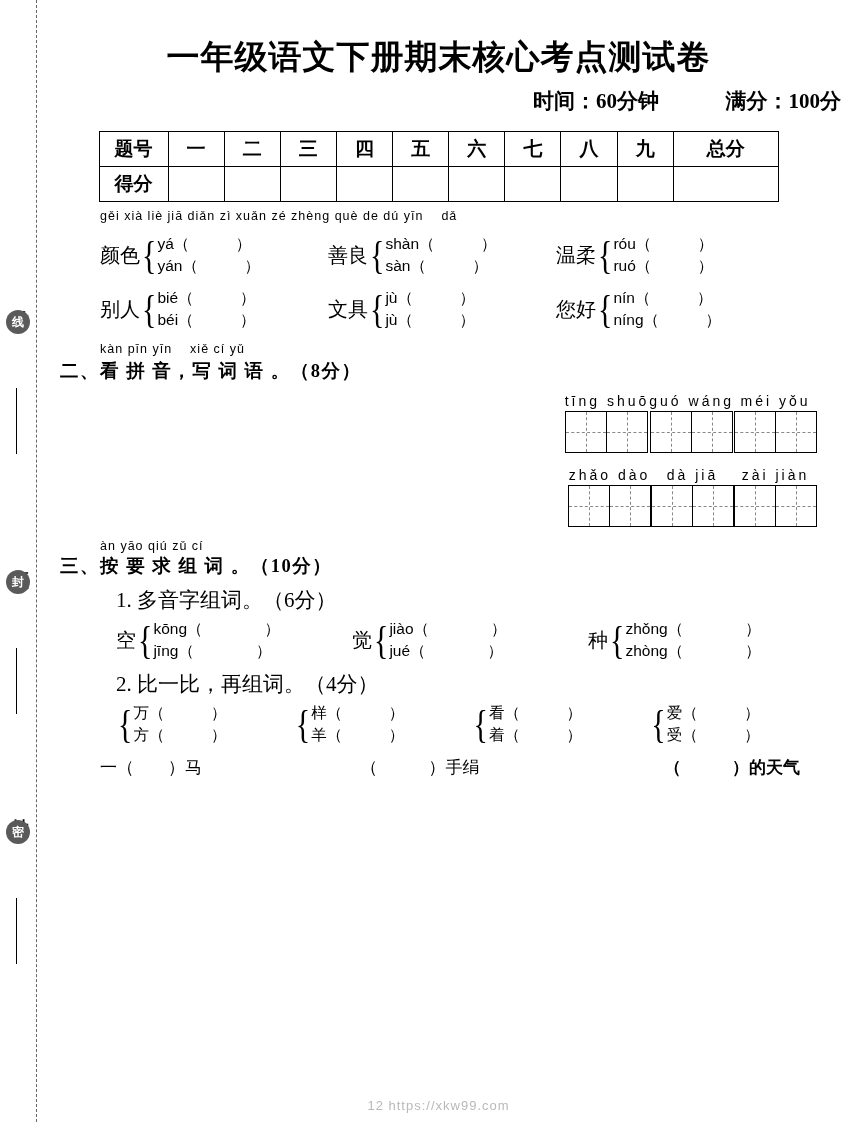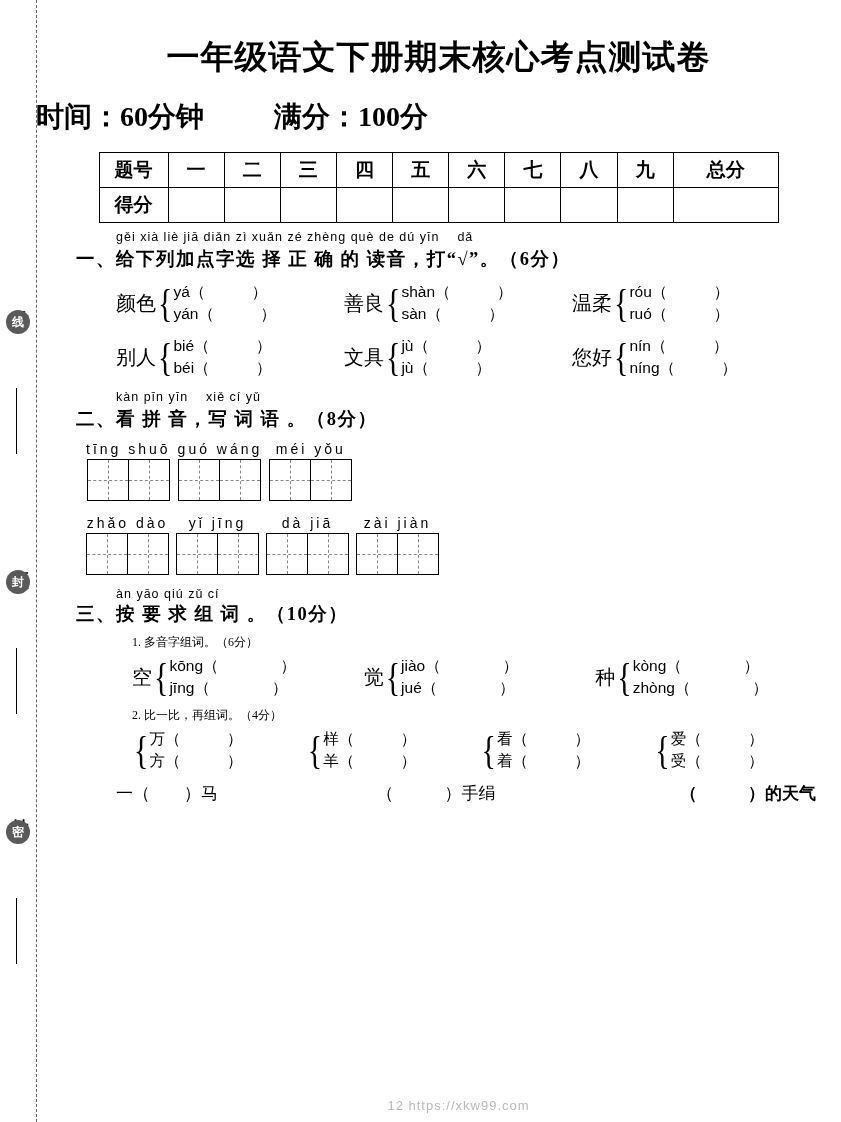--- a/index.html
+++ b/index.html
@@ -66,44 +66,44 @@
   h1.title {
     margin: 0;
     padding-top: 30px;
     text-align: center;
     font-size: 33px;
     font-weight: bold;
     letter-spacing: 1px;
     font-family: "Liberation Serif", serif;
   }
   .subline {
-    margin-top: 18px;
-    text-align: left;
-    font-size: 28px;
+    margin-top: 7px;
+    text-align: right;
+    font-size: 21px;
     font-weight: bold;
   }
   .subline .gap { display:inline-block; width: 56px; }
 
   table.score {
     margin: 16px auto 0 auto;
     border-collapse: collapse;
     width: 680px;
   }
   table.score td {
     border: 1.5px solid #000;
     height: 32px;
     text-align: center;
     font-size: 19px;
     font-weight: bold;
   }
   table.score td.head { width: 66px; }
 
   .sec {
     margin: 6px 0 0 0;
-    padding: 0 14px 0 40px;
+    padding: 0 14px 0 24px;
   }
   .pinyin-line {
     font-size: 12.5px;
     letter-spacing: 1px;
     font-family: "Liberation Sans", sans-serif;
     margin-left: 40px;
     margin-bottom: -2px;
   }
   .sec-title {
     font-size: 18.5px;
@@ -134,21 +134,21 @@
     line-height: 1;
     transform: scaleY(1.35);
     margin: 0 1px 0 2px;
     font-family: "Liberation Serif", serif;
   }
   .opts { display: flex; flex-direction: column; font-size: 15.5px; }
   .opts span { line-height: 22px; white-space: nowrap; font-family: "Liberation Sans", sans-serif; }
   .opts .py { font-family: "Liberation Sans", sans-serif; }
 
   
-  .grid-block { display: flex; justify-content: flex-start; margin-top: 2px; padding: 0 10px; gap: 7px; }
+  .grid-block { display: flex; justify-content: flex-end; margin-top: 2px; padding: 0 10px; }
   .grid-cell-wrap { text-align: center; }
   .grid-label {
     font-size: 14px;
     letter-spacing: 3px;
     font-family: "Liberation Sans", sans-serif;
     margin-bottom: 2px;
   }
   table.tzg { border-collapse: collapse; margin: 0 auto; }
   table.tzg td {
     width: 38px; height: 38px;
@@ -168,21 +168,21 @@
     border-left: 1px dashed #888;
   }
   table.tzg td::after {
     content: "";
     position: absolute;
     top: 50%; left: 0; right: 0;
     border-top: 1px dashed #888;
   }
 
   .sub-item {
-    font-size: 12px;
+    font-size: 21px;
     margin: 8px 0 0 56px;
   }
   .triple-row { display: flex; padding-left: 56px; margin-top: 4px; }
   .triple-row .choice-item { width: 236px; }
 
   .bi-row { display: flex; padding-left: 56px; margin-top: 4px; }
   .bi-item { display: flex; align-items: center; width: 178px; font-size: 16px; }
 
   .fill-row {
     display: flex;
@@ -194,21 +194,20 @@
 
   .watermark {
     position: absolute;
     left: 50%;
     transform: translateX(-50%);
     bottom: 14px;
     font-size: 13px;
     color: #b9b9b9;
     font-family: "Liberation Sans", sans-serif;
     letter-spacing: 1px;
-    margin-left: 20px;
   }
 </style>
 </head>
 <body>
 
 <div class="page">
 
   <div class="left-strip">
     <div class="vtext" style="top:296px;">学号</div>
     <div class="vline" style="top:388px;height:66px;"></div>
@@ -258,21 +257,20 @@
         <td></td>
         <td></td>
         <td></td>
         <td></td>
       </tr>
     </tbody>
       </table>
 
     <div class="sec">
       <div class="pinyin-line">gěi xià liè jiā diǎn zì xuǎn zé zhèng què de dú yīn　 dǎ</div>
-      <div class="sec-title">一、给下列加点字选 择 正 确 的 读音，打“√”。（6分）</div>
 
       <div class="choice-row">
         <div class="choice-item">
           <span class="word">颜色</span>
             <span class="dot" style="position:relative;display:inline-block;width:0"></span>
           <span class="brace">{</span>
           <span class="opts">
             <span class="py">yá（　　　）</span>
             <span class="py">yán（　　　）</span>
           </span>
@@ -369,31 +367,20 @@
           <table class="tzg">
               <tbody>
                 <tr>
                   <td></td>
                   <td></td>
                 </tr>
               </tbody>
             </table>
         </div>
         <div class="grid-cell-wrap">
-          <div class="grid-label">yǐ   jīng</div>
-          <table class="tzg">
-              <tbody>
-                <tr>
-                  <td></td>
-                  <td></td>
-                </tr>
-              </tbody>
-            </table>
-        </div>
-        <div class="grid-cell-wrap">
           <div class="grid-label">dà   jiā</div>
           <table class="tzg">
               <tbody>
                 <tr>
                   <td></td>
                   <td></td>
                 </tr>
               </tbody>
             </table>
         </div>
@@ -430,21 +417,21 @@
           <span class="brace">{</span>
           <span class="opts">
             <span class="py">jiào（　　　　）</span>
             <span class="py">jué（　　　　）</span>
           </span>
         </div>
         <div class="choice-item">
           <span class="word">种</span>
           <span class="brace">{</span>
           <span class="opts">
-            <span class="py">kòng（　　　　）</span>
+            <span class="py">zhǒng（　　　　）</span>
             <span class="py">zhòng（　　　　）</span>
           </span>
         </div>
       </div>
 
       <div class="sub-item">2. 比一比，再组词。（4分）</div>
       <div class="bi-row">
         <div class="bi-item">
           <span class="brace">{</span>
           <span class="opts">

